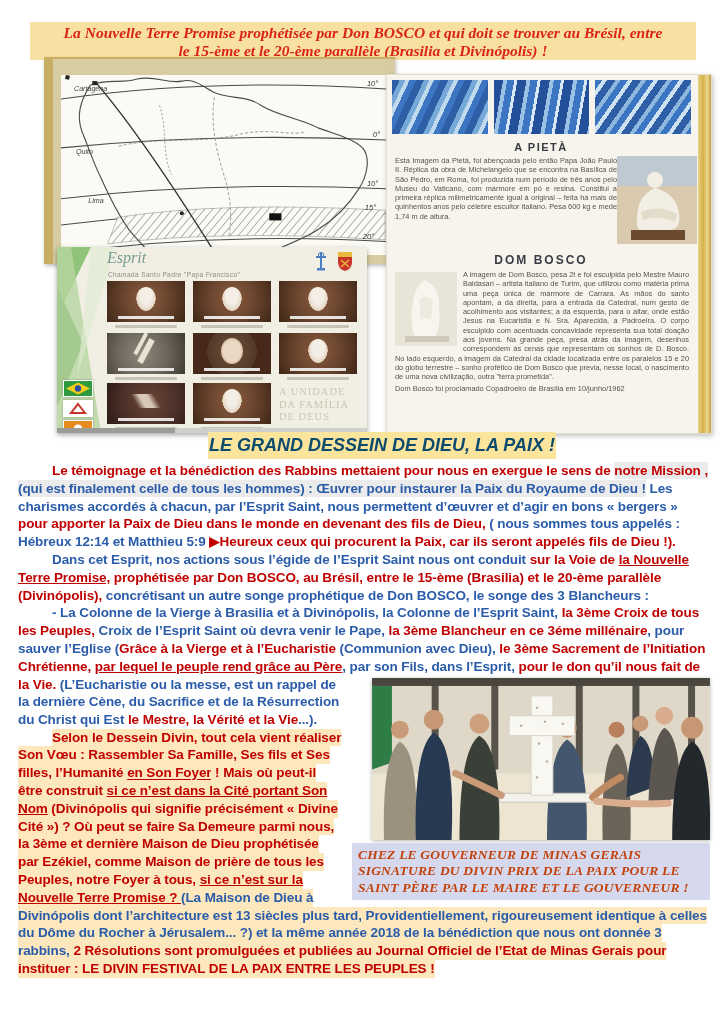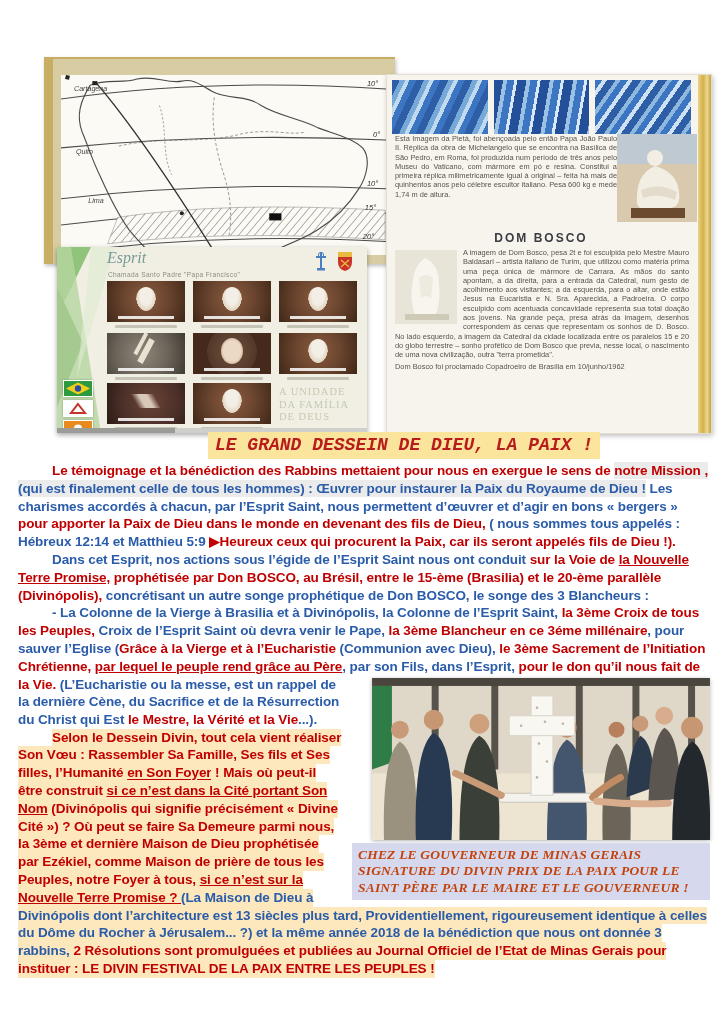--- a/index.html
+++ b/index.html
@@ -4,23 +4,23 @@
 <style>
   html,body{margin:0;padding:0;background:#ffffff;}
   .page{position:relative;width:724px;height:1023px;background:#ffffff;overflow:hidden;
         font-family:"Liberation Sans",sans-serif;}
 
   
   .title-banner{position:absolute;left:30px;top:22px;width:666px;min-height:36px;
      background:#F8E0A2;color:#D92417;text-align:center;
      font-family:"Liberation Serif",serif;font-style:italic;font-weight:bold;
      font-size:15.5px;line-height:17.5px;white-space:pre-line;padding-top:2px;}
-  .section-banner{position:absolute;left:208px;top:432px;width:392px;height:27px;
-     background:#FBE49B;color:#b91c1c;text-align:center;
-     font-family:Liberation Mono, monospace;font-style:italic;font-weight:bold;
+  .section-banner{position:absolute;left:208px;top:432px;width:348px;height:27px;
+     background:#FBE49B;color:#0c4a6e;text-align:center;
+     font-family:Liberation Sans, sans-serif;font-style:italic;font-weight:bold;
      font-size:18px;line-height:27px;}
 
   
   .map-fig{position:absolute;left:44px;top:57px;width:342px;height:205px;
      background:#D8CCA2;border-left:9px solid #C8AE62;border-top:2px solid #C8AE62;
      box-shadow:1px 2px 4px rgba(0,0,0,.25);}
   .map-inner{position:absolute;left:8px;top:16px;right:9px;bottom:9px;background:#FBFAF4;}
   .map-inner svg{display:block;width:100%;height:100%;}
 
   
@@ -91,20 +91,22 @@
   .photo svg{display:block;width:100%;height:100%;}
   .photo-caption{display:block;margin-top:3px;width:346px;background:#D6D9ED;
      color:#c2410c;font-family:"Liberation Serif",serif;font-style:italic;font-weight:bold;
      font-size:13.5px;line-height:16.5px;padding:4px 6px;white-space:pre-line;letter-spacing:.2px;}
 </style>
 </head>
 <body>
 
 <div class="page">
 
+  <div class="title-banner">La Nouvelle Terre Promise prophétisée par Don BOSCO et qui doit se trouver au Brésil, entre
+le 15-ème et le 20-ème parallèle (Brasilia et Divinópolis) !</div>
 
   <div class="map-fig">
     <div class="map-inner">
       <svg viewBox="0 0 318 177">
         <defs>
           <pattern id="hatch" width="6" height="6" patternUnits="userSpaceOnUse" patternTransform="rotate(40)">
             <rect width="6" height="6" fill="#FBFAF4"></rect>
               <line x1="0" y1="0" x2="0" y2="6" stroke="#777" stroke-width="1.1"></line>
           </pattern>
         </defs>
@@ -146,20 +148,21 @@
     </div>
   </div>
 
   <div class="plaque">
     <div class="mosaic-row">
       <div class="tile"></div>
       <div class="tile t2"></div>
       <div class="tile t3"></div>
     </div>
     <div style="height:59px"></div>
+    <div class="plaque-h">A PIETÀ</div>
     <div class="pieta-body">
       <div class="pieta-text">Esta Imagem da Pietà, foi abençoada pelo então Papa João Paulo II. Réplica da obra de Michelangelo que se encontra na Basílica de São Pedro, em Roma, foi produzida num período de três anos pelo Museu do Vaticano, com mármore em pó e resina. Constitui a primeira réplica milimetricamente igual à original – feita há mais de quinhentos anos pelo célebre escultor italiano. Pesa 600 kg e mede 1,74 m de altura.</div>
       <svg class="pieta-img" viewBox="0 0 80 88">
         <rect width="80" height="88" fill="#D9C9AE"></rect>
         <rect x="0" y="0" width="80" height="30" fill="#BFC9D2"></rect>
         <circle cx="38" cy="24" r="8" fill="#F2EEE4"></circle>
         <path d="M20,70 Q18,40 38,32 Q60,38 62,58 Q64,72 54,74 L24,76 Z" fill="#F2EEE4"></path>
         <path d="M24,56 Q42,48 60,58 L58,66 Q40,58 26,64 Z" fill="#E3DCCB"></path>
         <rect x="14" y="74" width="54" height="10" fill="#6B4A2F"></rect>
       </svg>

